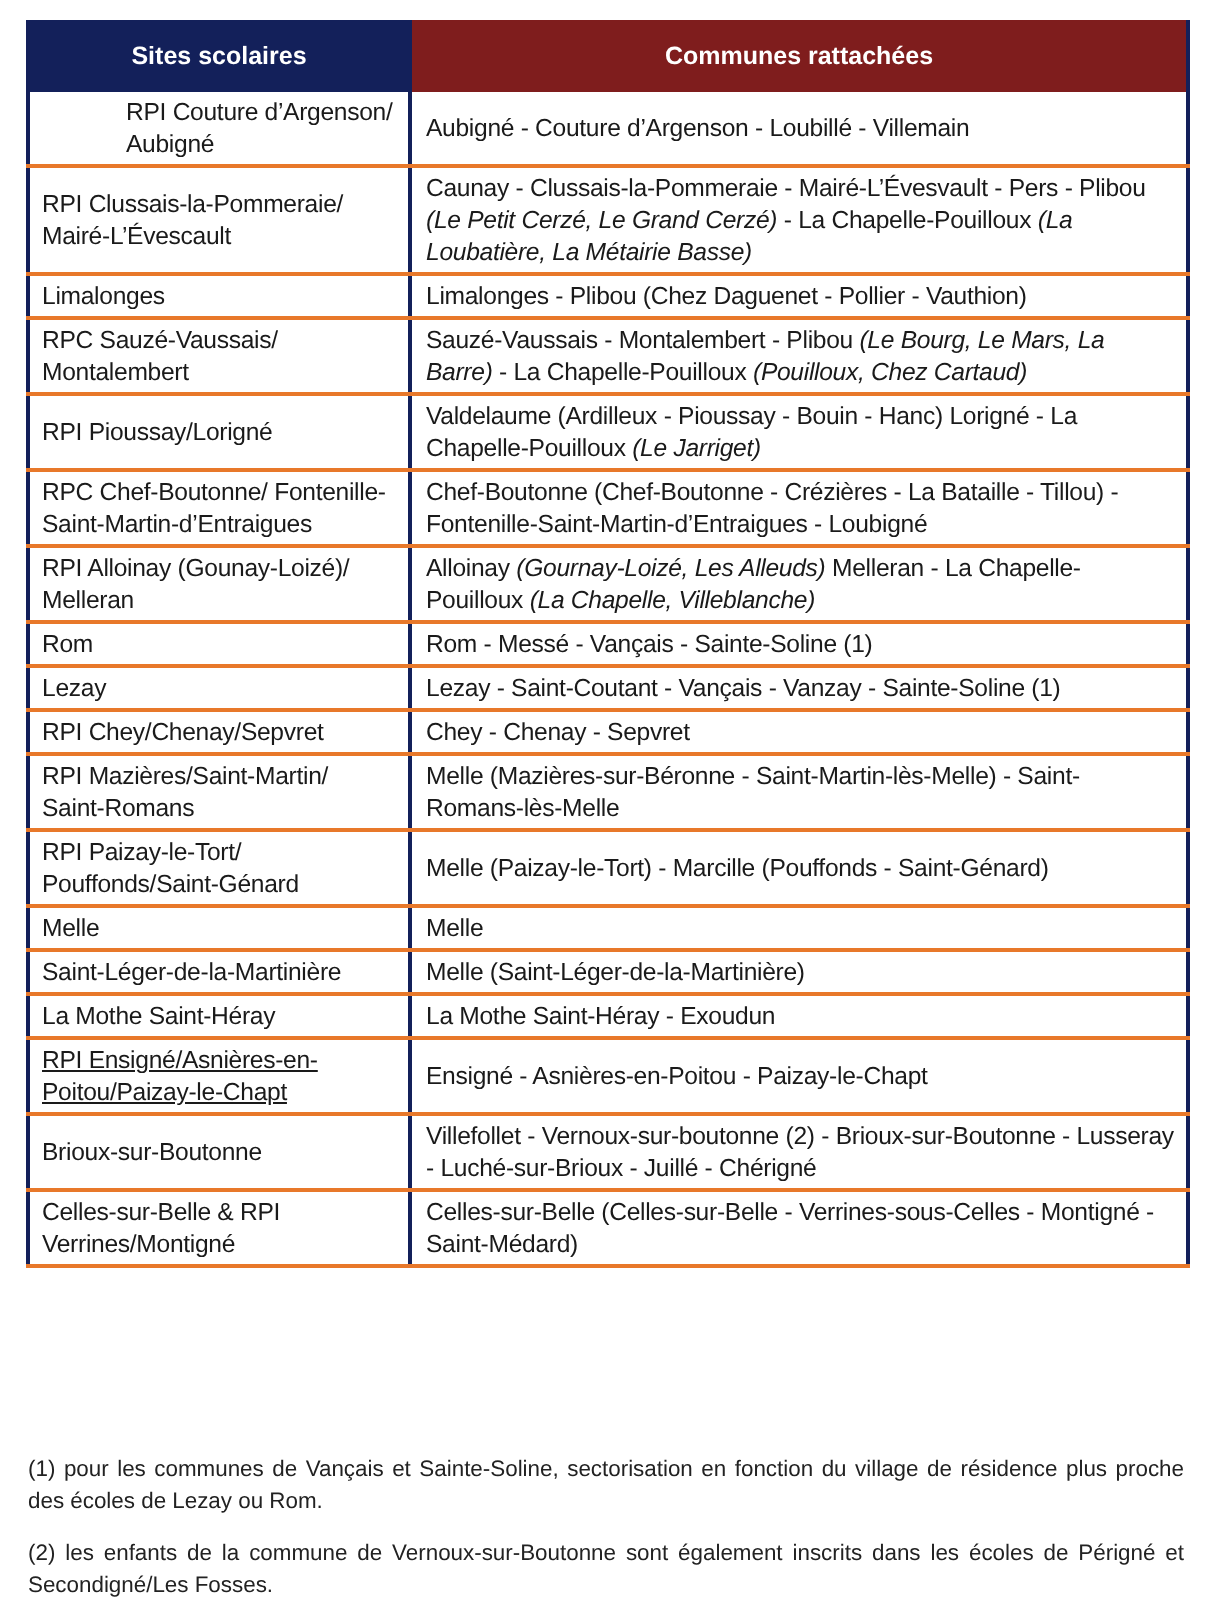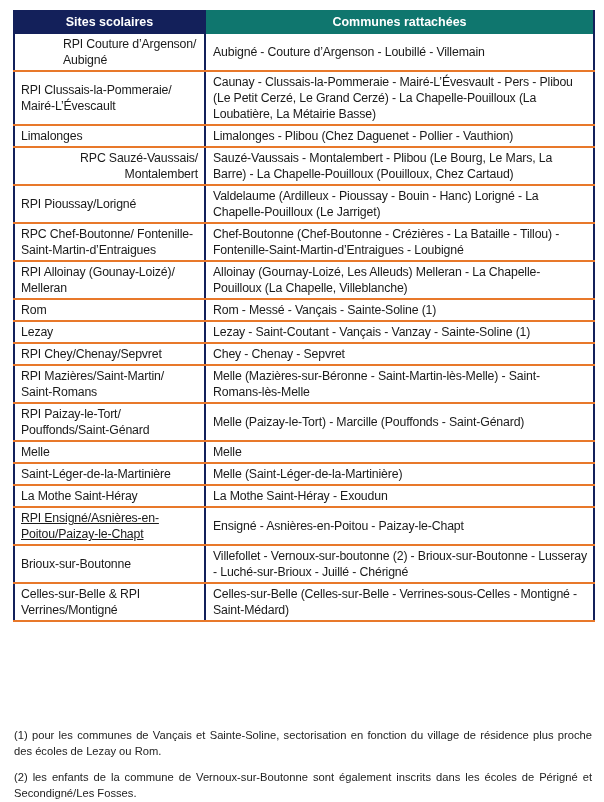--- a/index.html
+++ b/index.html
@@ -10,69 +10,69 @@
     }
     .wrap { position: absolute; left: 13px; top: 10px; width: 580px; }
     table.sectors {
       width: 580px; border-collapse: collapse; table-layout: fixed;
       font-size: 12.3px; line-height: 16px;
     }
     table.sectors col.c1 { width: 191px; }
     table.sectors col.c2 { width: 389px; }
     thead th {
       background: #13205a; color: #ffffff; font-weight: bold;
-      height: 24px; padding: 0; text-align: center; font-size: 12.5px;
+      height: 36px; padding: 0; text-align: center; font-size: 12.5px;
       border-left: 2px solid #13205a; border-right: 2px solid #13205a;
     }
     tbody td {
       padding: 2px 6px 2px 7px; vertical-align: middle;
       border-bottom: 2px solid #e8782a;
       border-left: 2px solid #13205a; border-right: 2px solid #13205a;
       letter-spacing: -0.15px;
     }
     tbody td.site { padding-left: 6px; }
     tbody tr:last-child td { border-bottom: 2px solid #e8782a; }
-    .it { }
+    .it { font-style: italic; }
     .notes {
       position: absolute; left: 14px; top: 727px; width: 578px;
       font-size: 11.2px; line-height: 16px; color: #222;
       text-align: justify;
     }
     .notes p { margin: 0 0 10px 0; }
   </style>
 </head>
 <body>
 
 <div class="wrap">
   <table class="sectors">
     <colgroup>
         <col class="c1">
         <col class="c2">
       </colgroup>
     <thead>
       <tr>
         <th style="background: rgb(19, 32, 90); border-color: rgb(19, 32, 90);">Sites scolaires</th>
-        <th style="background: #0f766e; border-color: rgb(19, 32, 90);">Communes rattachées</th>
+        <th style="background: #7f1d1d; border-color: rgb(19, 32, 90);">Communes rattachées</th>
       </tr>
     </thead>
     <tbody id="tbody">
         <tr>
           <td class="site" style="border-bottom-color: rgb(232, 120, 42); border-left-color: rgb(19, 32, 90); border-right-color: rgb(19, 32, 90); padding-left: 48px;">RPI Couture d’Argenson/ Aubigné</td>
           <td style="border-bottom-color: rgb(232, 120, 42); border-left-color: rgb(19, 32, 90); border-right-color: rgb(19, 32, 90);"><span>Aubigné - Couture d’Argenson - Loubillé - Villemain</span></td>
         </tr>
         <tr>
           <td class="site" style="border-bottom-color: rgb(232, 120, 42); border-left-color: rgb(19, 32, 90); border-right-color: rgb(19, 32, 90);">RPI Clussais-la-Pommeraie/ Mairé-L’Évescault</td>
           <td style="border-bottom-color: rgb(232, 120, 42); border-left-color: rgb(19, 32, 90); border-right-color: rgb(19, 32, 90);"><span>Caunay - Clussais-la-Pommeraie - Mairé-L’Évesvault - Pers - Plibou </span><span class="it">(Le Petit Cerzé, Le Grand Cerzé)</span><span> - La Chapelle-Pouilloux </span><span class="it">(La Loubatière, La Métairie Basse)</span></td>
         </tr>
         <tr>
           <td class="site" style="border-bottom-color: rgb(232, 120, 42); border-left-color: rgb(19, 32, 90); border-right-color: rgb(19, 32, 90);">Limalonges</td>
           <td style="border-bottom-color: rgb(232, 120, 42); border-left-color: rgb(19, 32, 90); border-right-color: rgb(19, 32, 90);"><span>Limalonges - Plibou (Chez Daguenet - Pollier - Vauthion)</span></td>
         </tr>
         <tr>
-          <td class="site" style="border-bottom-color: rgb(232, 120, 42); border-left-color: rgb(19, 32, 90); border-right-color: rgb(19, 32, 90); text-align: right;">RPC Sauzé-Vaussais/ Montalembert</td>
+          <td class="site" style="border-bottom-color: rgb(232, 120, 42); border-left-color: rgb(19, 32, 90); border-right-color: rgb(19, 32, 90);">RPC Sauzé-Vaussais/ Montalembert</td>
           <td style="border-bottom-color: rgb(232, 120, 42); border-left-color: rgb(19, 32, 90); border-right-color: rgb(19, 32, 90); margin-left: 44px;"><span>Sauzé-Vaussais - Montalembert - Plibou </span><span class="it">(Le Bourg, Le Mars, La Barre)</span><span> - La Chapelle-Pouilloux </span><span class="it">(Pouilloux, Chez Cartaud)</span></td>
         </tr>
         <tr>
           <td class="site" style="border-bottom-color: rgb(232, 120, 42); border-left-color: rgb(19, 32, 90); border-right-color: rgb(19, 32, 90);">RPI Pioussay/Lorigné</td>
           <td style="border-bottom-color: rgb(232, 120, 42); border-left-color: rgb(19, 32, 90); border-right-color: rgb(19, 32, 90);"><span>Valdelaume (Ardilleux - Pioussay - Bouin - Hanc) Lorigné - La Chapelle-Pouilloux </span><span class="it">(Le Jarriget)</span></td>
         </tr>
         <tr>
           <td class="site" style="border-bottom-color: rgb(232, 120, 42); border-left-color: rgb(19, 32, 90); border-right-color: rgb(19, 32, 90);">RPC Chef-Boutonne/ Fontenille-Saint-Martin-d’Entraigues</td>
           <td style="border-bottom-color: rgb(232, 120, 42); border-left-color: rgb(19, 32, 90); border-right-color: rgb(19, 32, 90);"><span>Chef-Boutonne (Chef-Boutonne - Crézières - La Bataille - Tillou) -  Fontenille-Saint-Martin-d’Entraigues - Loubigné</span></td>
         </tr>

